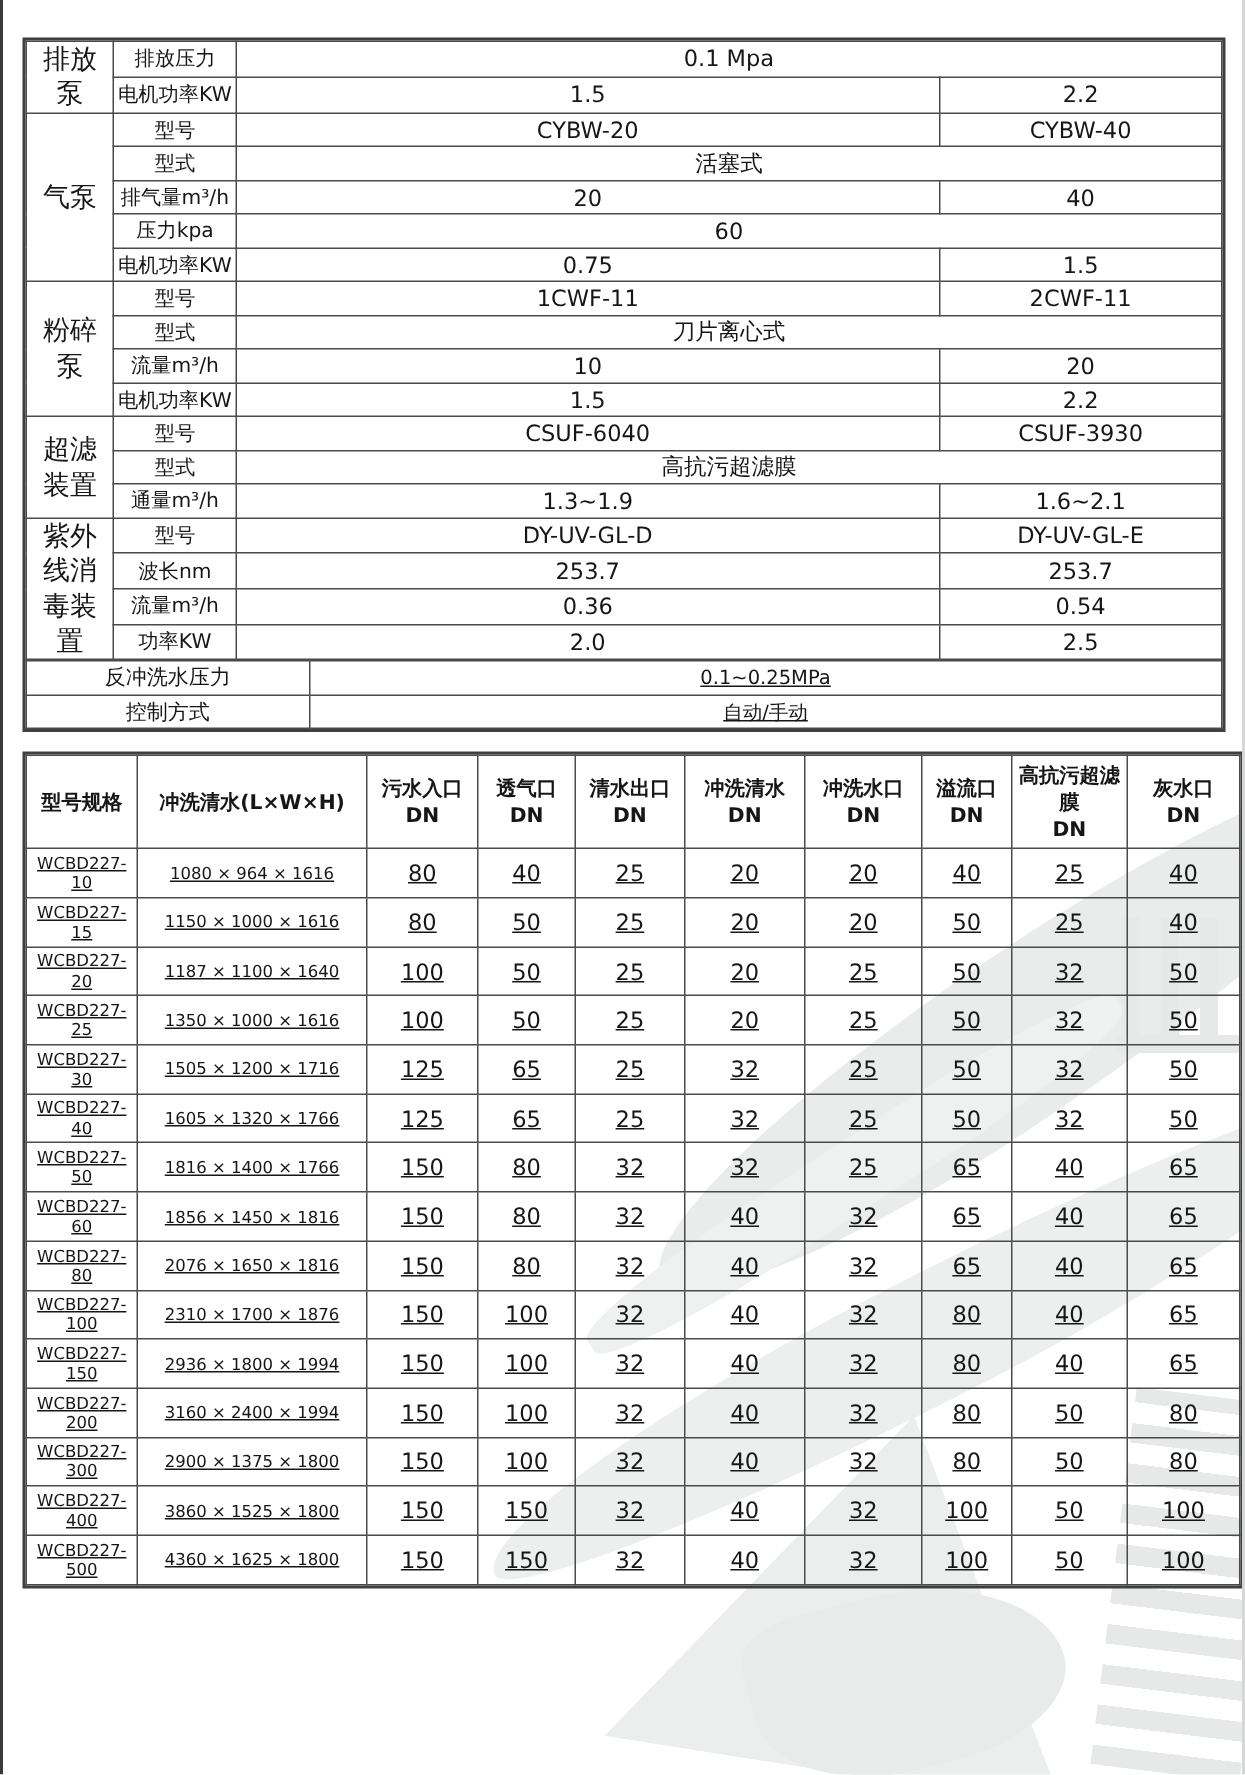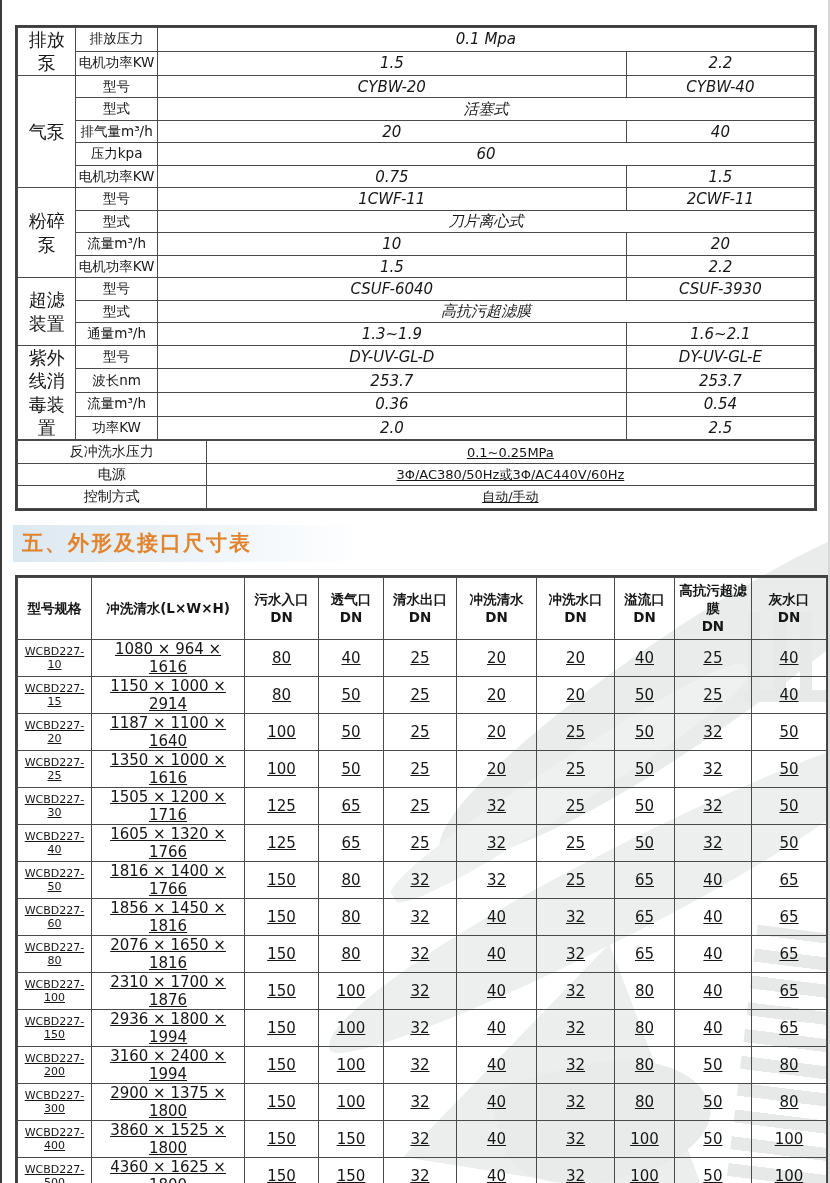--- a/index.html
+++ b/index.html
@@ -29,37 +29,37 @@
 
   .content{position:relative;z-index:1;}
 
   
   .spec-wrap{margin:25px 0 0 15px;width:798px;border:2px solid #3f3f3f;}
   table.t{border-collapse:collapse;width:100%;table-layout:fixed;}
   table.t td,table.t th{border:1px solid #4a4a4a;text-align:center;vertical-align:middle;padding:0 2px;background:transparent;overflow:hidden;}
   .spec tr{height:22.5px;}
   .spec .group{font-size:18px;line-height:1.3;padding:0 7px;word-break:break-all;font-weight:500;}
   .spec .plabel{font-size:13.5px;letter-spacing:0;}
-  .spec .pval{font-size:15px;font-style:italic;}
+  .spec .pval{font-size:15px;}
   .footer-rows tr{height:22.5px;padding-left:28px;}
   .footer-rows .flabel{font-size:14px;}
   .footer-rows .fval{font-size:13px;text-decoration:underline;}
 
   
   .heading{display:inline-block;margin:14px 0 0 13px;padding:4px 110px 5px 9px;
     font-size:21px;font-weight:bold;letter-spacing:2px;
     background:linear-gradient(90deg,#dce8f1 0%,#ecf3f8 50%,rgba(255,255,255,0) 100%);}
 
   
   .dim-wrap{margin:13px 0 0 15px;width:810px;border:2px solid #3f3f3f;}
   .dim tr.head{height:62px;}
   .dim tr.data{height:32.7px;text-decoration:underline;}
   .dim th{font-size:13.5px;font-weight:600;line-height:1.35;}
   .dim .model{font-size:11px;line-height:1.2;}
-  .dim .dims{font-size:15px;}
+  .dim .dims{font-size:11px;}
   .dim .dn{font-size:15px;}
 </style>
 </head>
 <body>
 
 <div class="edge-left"></div>
 <div class="edge-right"></div>
 
 <div class="wm">
   <div class="wm-swoosh1"></div>
@@ -179,34 +179,27 @@
       <colgroup>
           <col style="width:188px">
           <col style="width:606px">
         </colgroup>
       <tbody id="footer-body">
           <tr>
             <td class="flabel">反冲洗水压力</td>
             <td class="fval">0.1~0.25MPa</td>
           </tr>
           <tr>
-            <td class="flabel">电源</td>
-            <td class="fval">3Φ/AC380/50Hz或3Φ/AC440V/60Hz</td>
-          </tr>
-          <tr>
             <td class="flabel">控制方式</td>
             <td class="fval">自动/手动</td>
           </tr>
         </tbody>
     </table>
   </div>
 
-  <div>
-    <div class="heading" style="color: rgb(226, 131, 46);">五、外形及接口尺寸表</div>
-  </div>
 
   <div class="dim-wrap">
     <table class="t dim">
       <colgroup>
         <col style="width:73px">
           <col style="width:151px">
           <col style="width:73px">
           <col style="width:64px">
         <col style="width:72px">
           <col style="width:79px">
@@ -271,21 +264,21 @@
             <td class="dn">20</td>
             <td class="dn">40</td>
             <td class="dn">25</td>
             <td class="dn">40</td>
           </tr>
           <tr class="data">
             <td class="model">
               <div>WCBD227-</div>
               <div>15</div>
             </td>
-            <td class="dims">1150 × 1000 × 2914</td>
+            <td class="dims">1150 × 1000 × 1616</td>
             <td class="dn">80</td>
             <td class="dn">50</td>
             <td class="dn">25</td>
             <td class="dn">20</td>
             <td class="dn">20</td>
             <td class="dn">50</td>
             <td class="dn">25</td>
             <td class="dn">40</td>
           </tr>
           <tr class="data">

